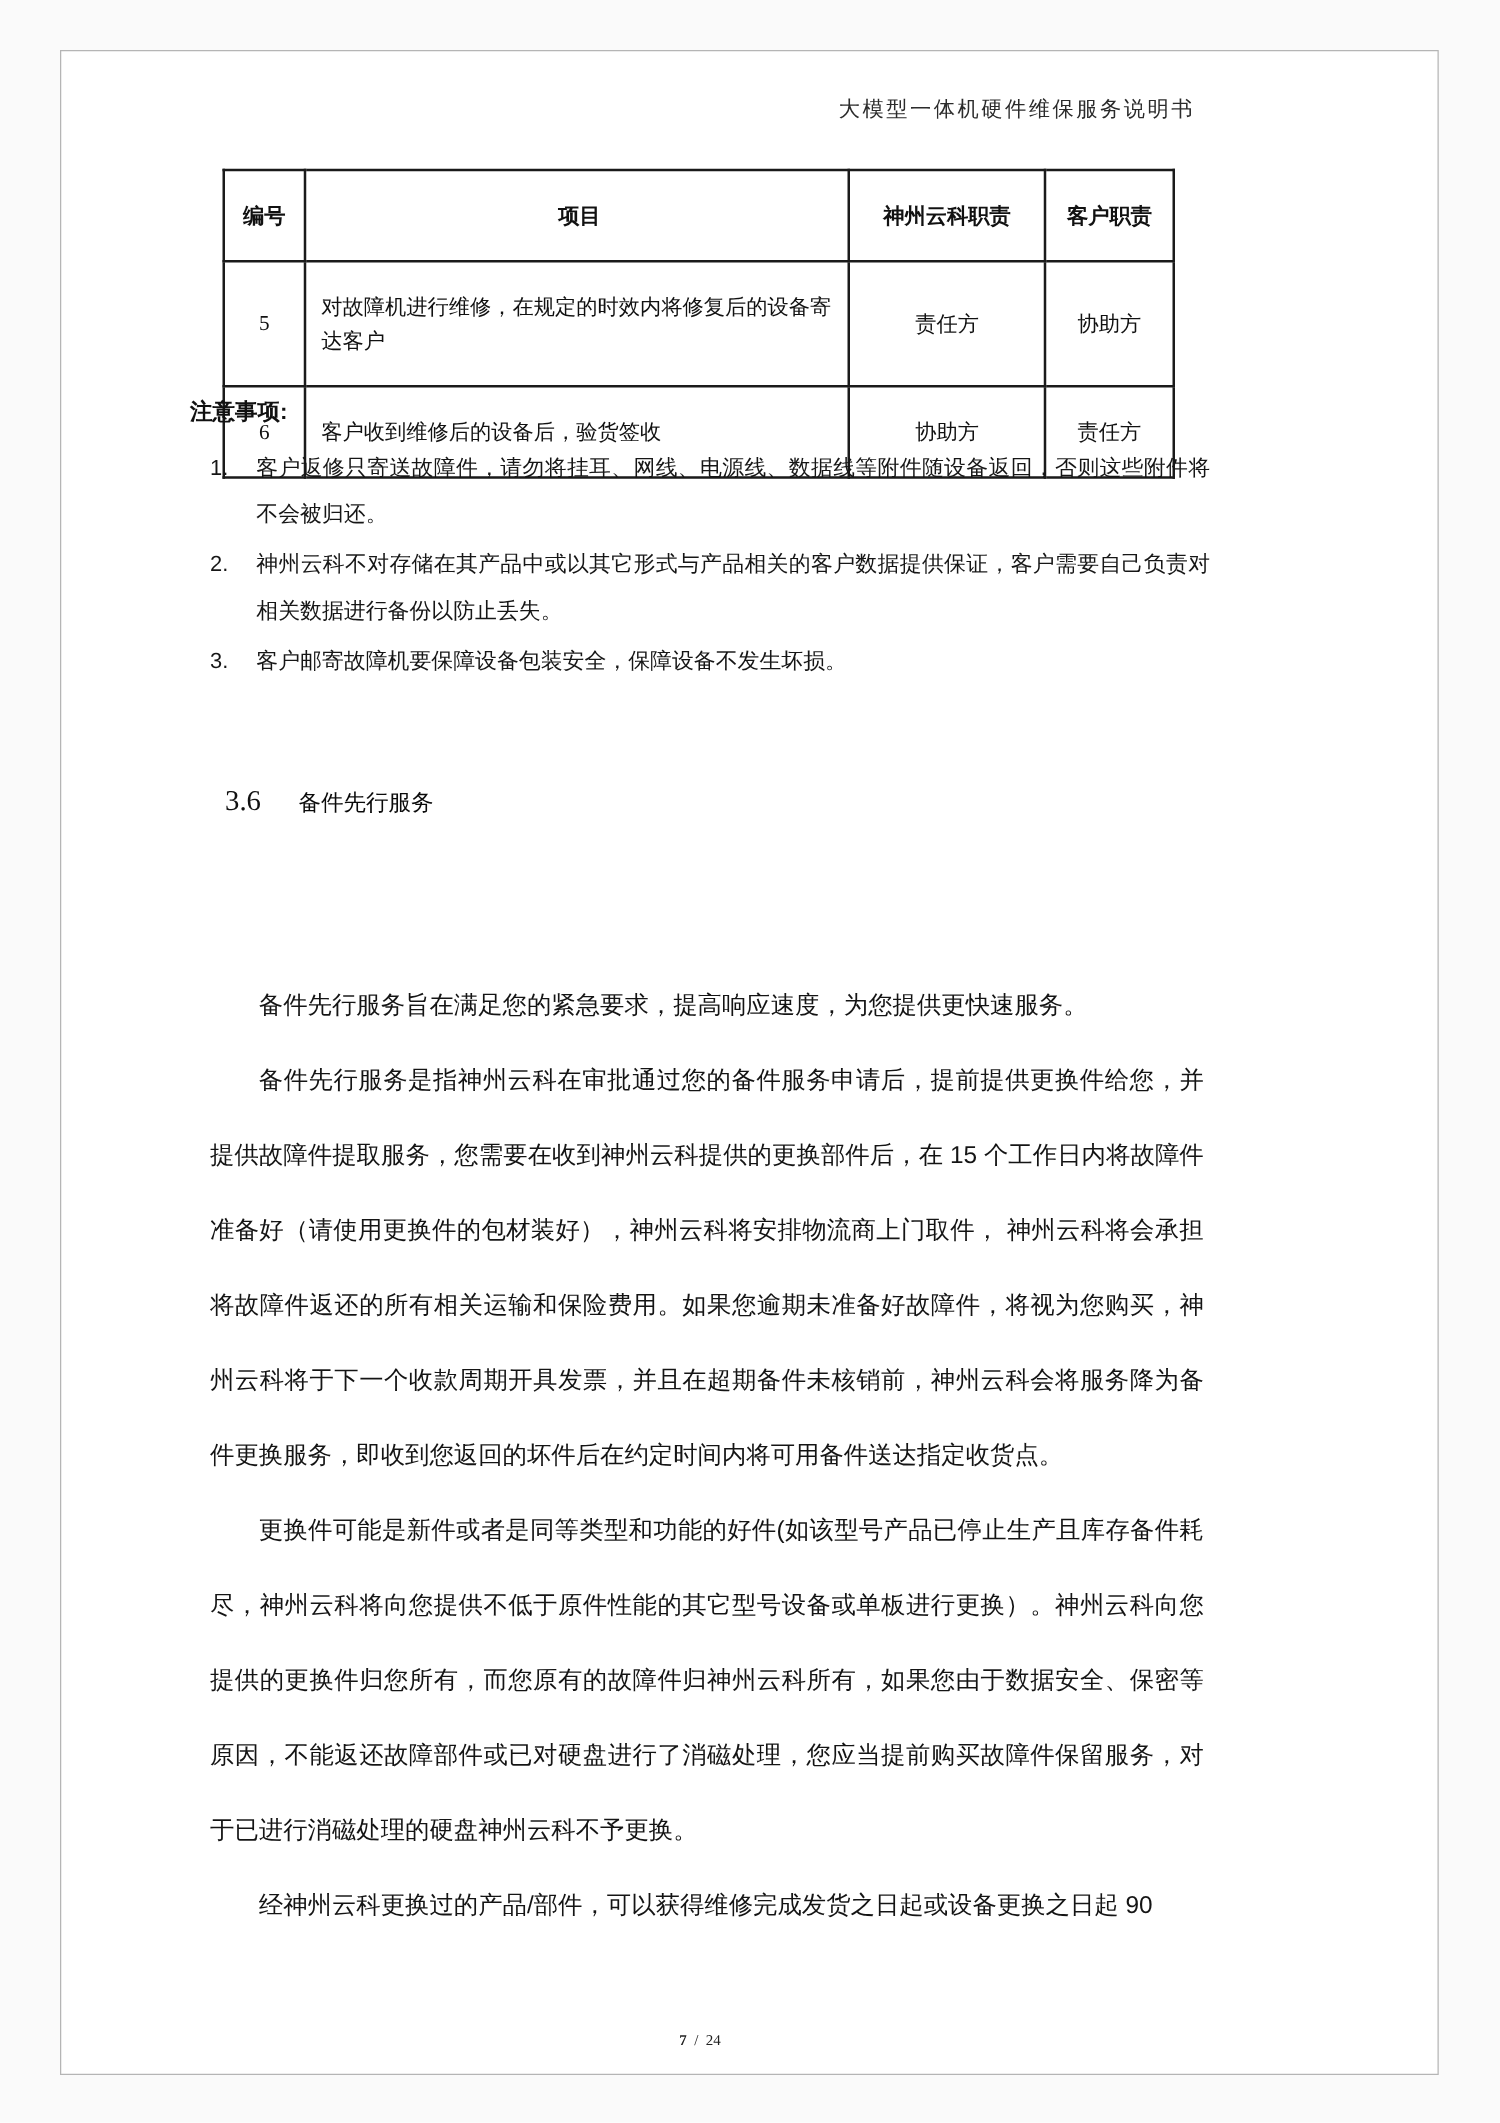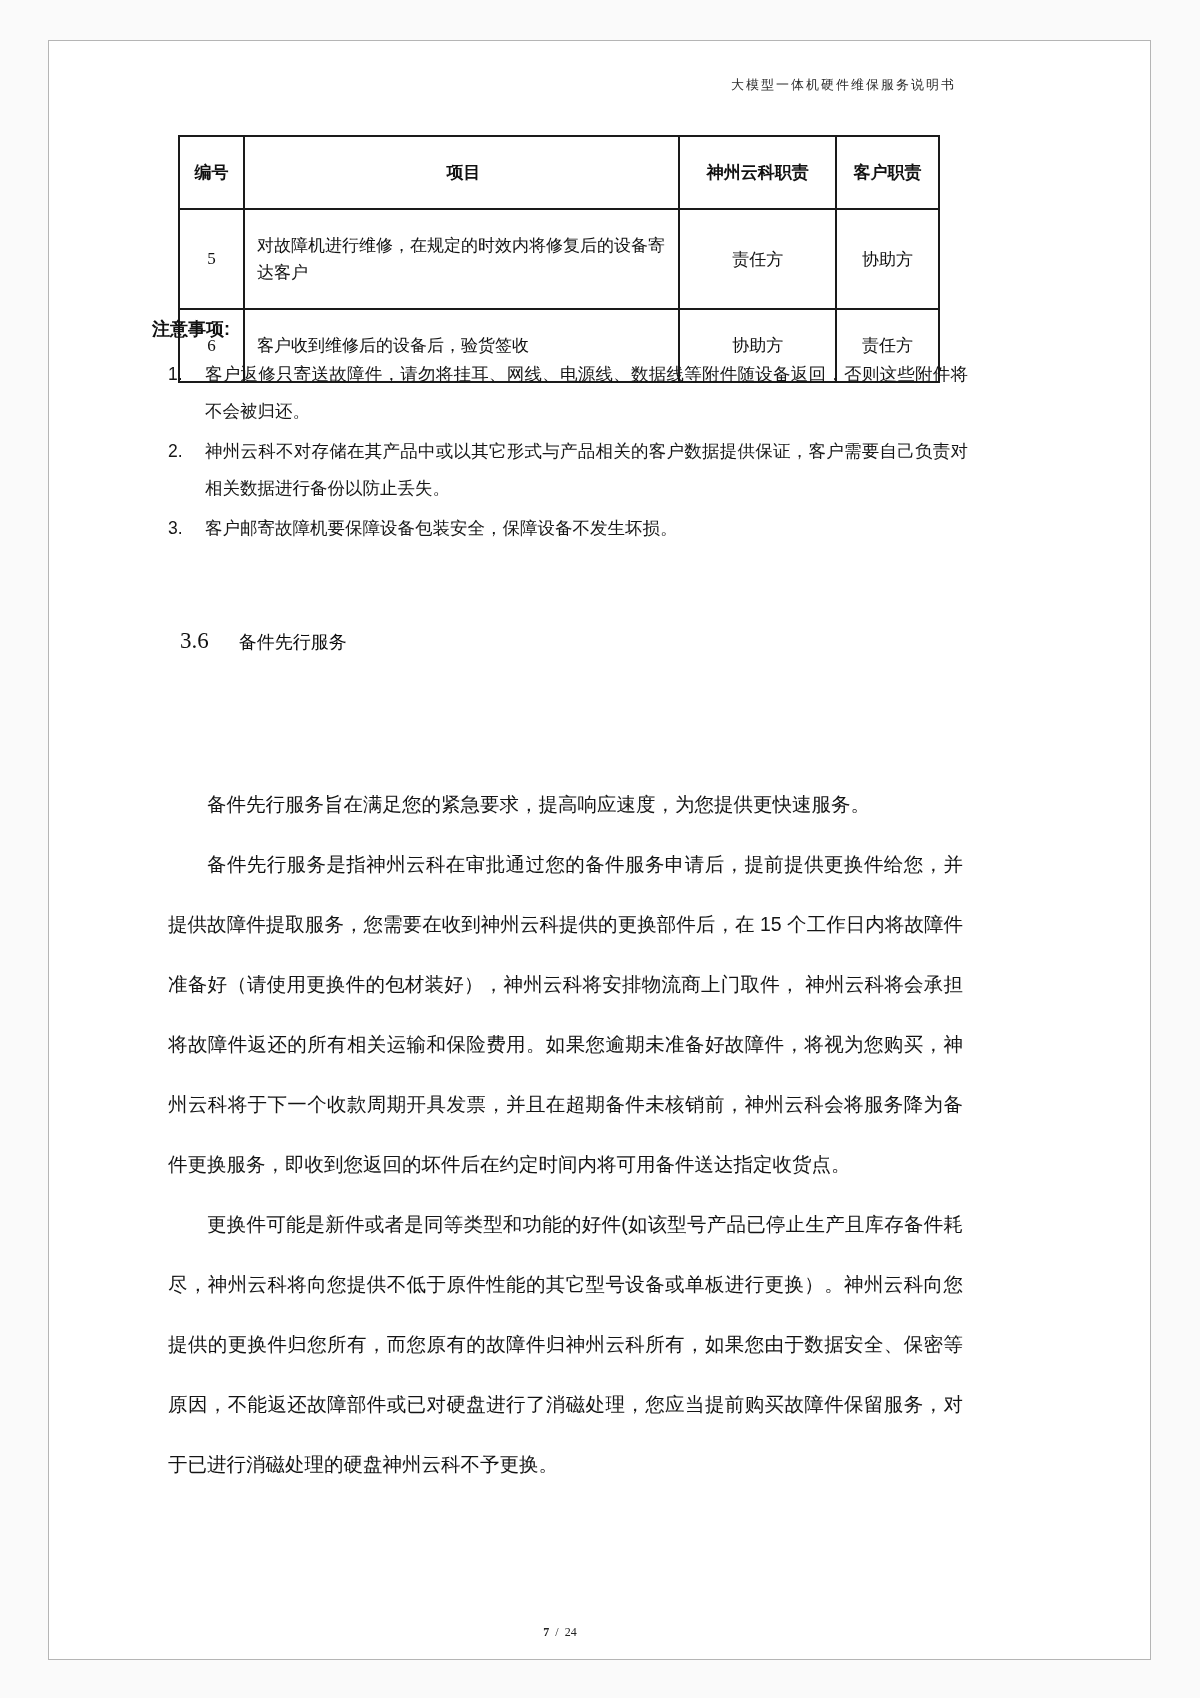--- a/index.html
+++ b/index.html
@@ -11,21 +11,21 @@
     -webkit-font-smoothing:antialiased;
   }
   .frame{
     position:absolute;left:48px;top:40px;width:1103px;height:1620px;
     background:#ffffff;border:1px solid #b5b5b5;box-sizing:border-box;
   }
   .header-title{
     position:absolute;top:76px;left:0;width:956px;
     text-align:right;
     font-family:"Liberation Serif","DejaVu Serif",serif;
-    font-size:13px;letter-spacing:2px;color:#2b2b2b;
+    font-size:17px;letter-spacing:2px;color:#2b2b2b;
   }
   table.resp{
     position:absolute;left:178px;top:135px;width:762px;
     border-collapse:collapse;table-layout:fixed;
     font-family:"Liberation Serif","DejaVu Serif",serif;
     font-size:17px;color:#111;
   }
   table.resp th, table.resp td{
     border:2px solid #1a1a1a;
     box-sizing:border-box;
@@ -129,17 +129,18 @@
   </div>
 
 <div class="section-heading">
   <span class="sec-no">3.6</span><span class="sec-title">备件先行服务</span>
 </div>
 
 <div class="body-text">
     <p class="para">备件先行服务旨在满足您的紧急要求，提高响应速度，为您提供更快速服务。</p>
     <p class="para">备件先行服务是指神州云科在审批通过您的备件服务申请后，提前提供更换件给您，并提供故障件提取服务，您需要在收到神州云科提供的更换部件后，在 15 个工作日内将故障件准备好（请使用更换件的包材装好），神州云科将安排物流商上门取件， 神州云科将会承担将故障件返还的所有相关运输和保险费用。如果您逾期未准备好故障件，将视为您购买，神州云科将于下一个收款周期开具发票，并且在超期备件未核销前，神州云科会将服务降为备件更换服务，即收到您返回的坏件后在约定时间内将可用备件送达指定收货点。</p>
     <p class="para">更换件可能是新件或者是同等类型和功能的好件(如该型号产品已停止生产且库存备件耗尽，神州云科将向您提供不低于原件性能的其它型号设备或单板进行更换）。神州云科向您提供的更换件归您所有，而您原有的故障件归神州云科所有，如果您由于数据安全、保密等原因，不能返还故障部件或已对硬盘进行了消磁处理，您应当提前购买故障件保留服务，对于已进行消磁处理的硬盘神州云科不予更换。</p>
+    <p class="para">经神州云科更换过的产品/部件，可以获得维修完成发货之日起或设备更换之日起 90</p>
   </div>
 
 <div class="footer">
   <span class="pg-cur">7</span><span class="pg-sep">/</span><span class="pg-total">24</span>
 </div>
 
 </body></html>

